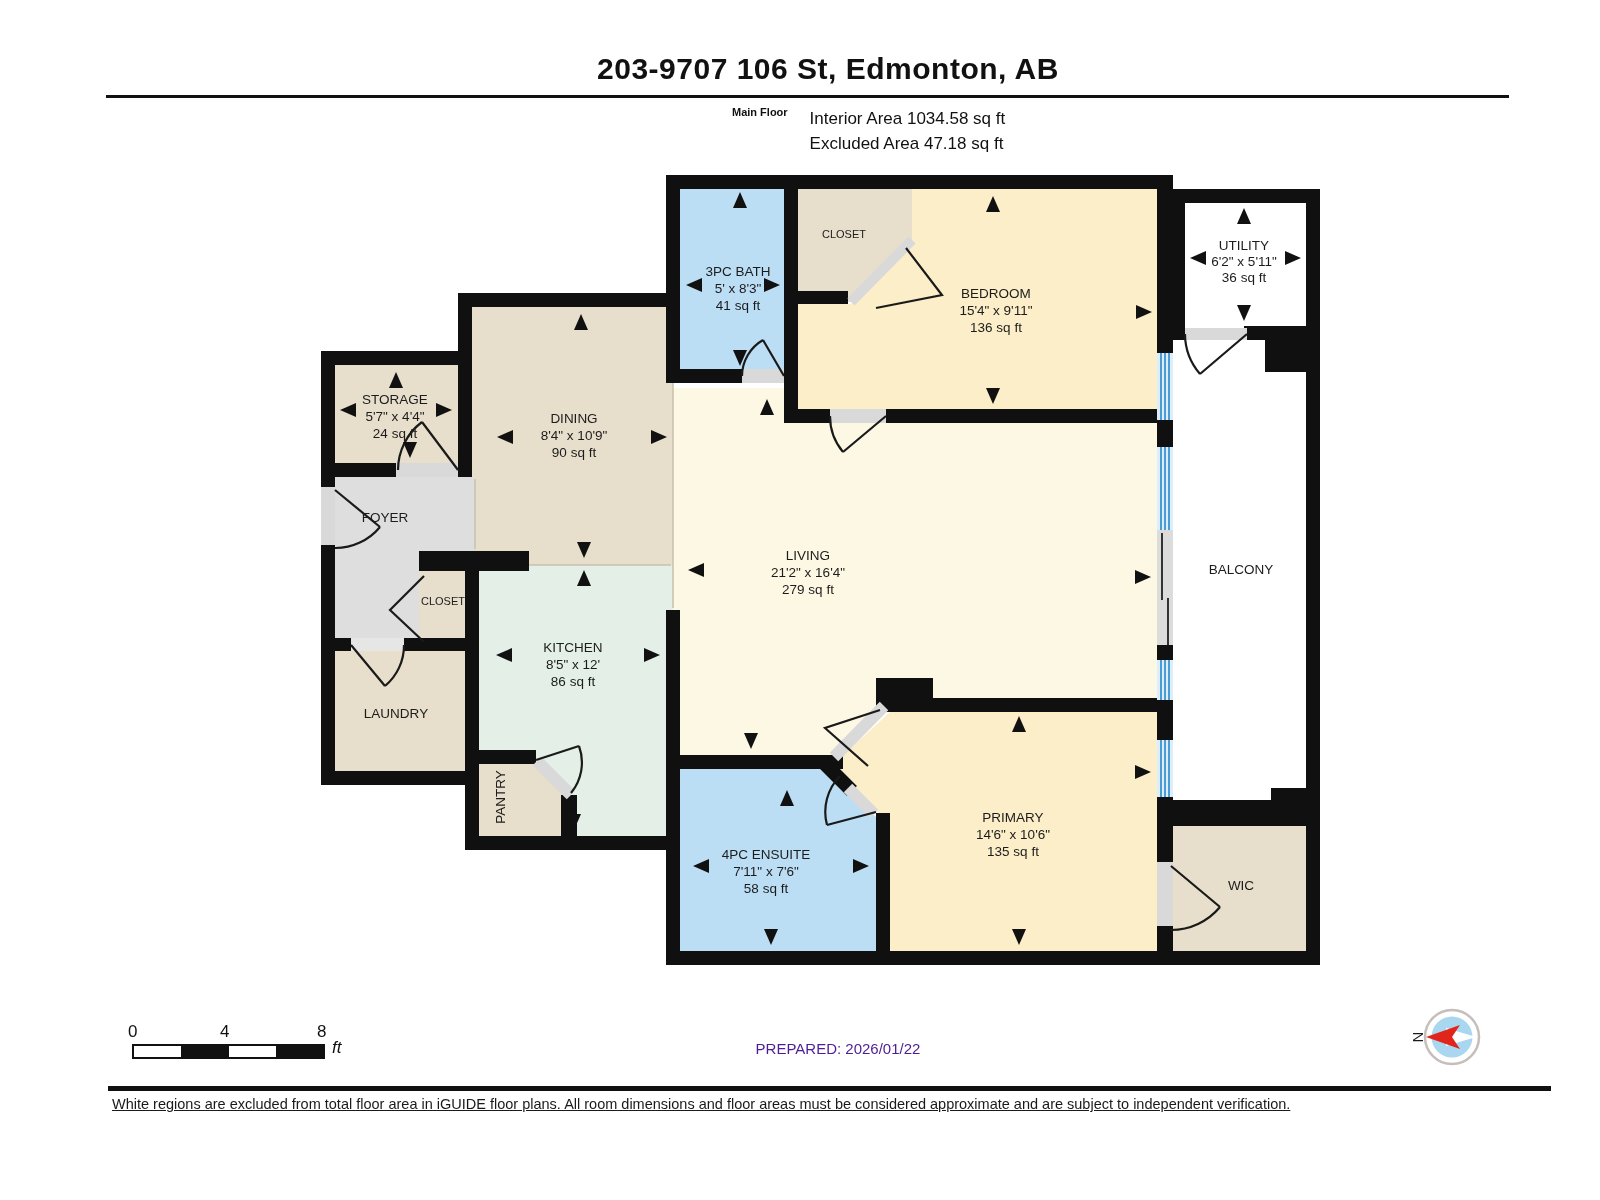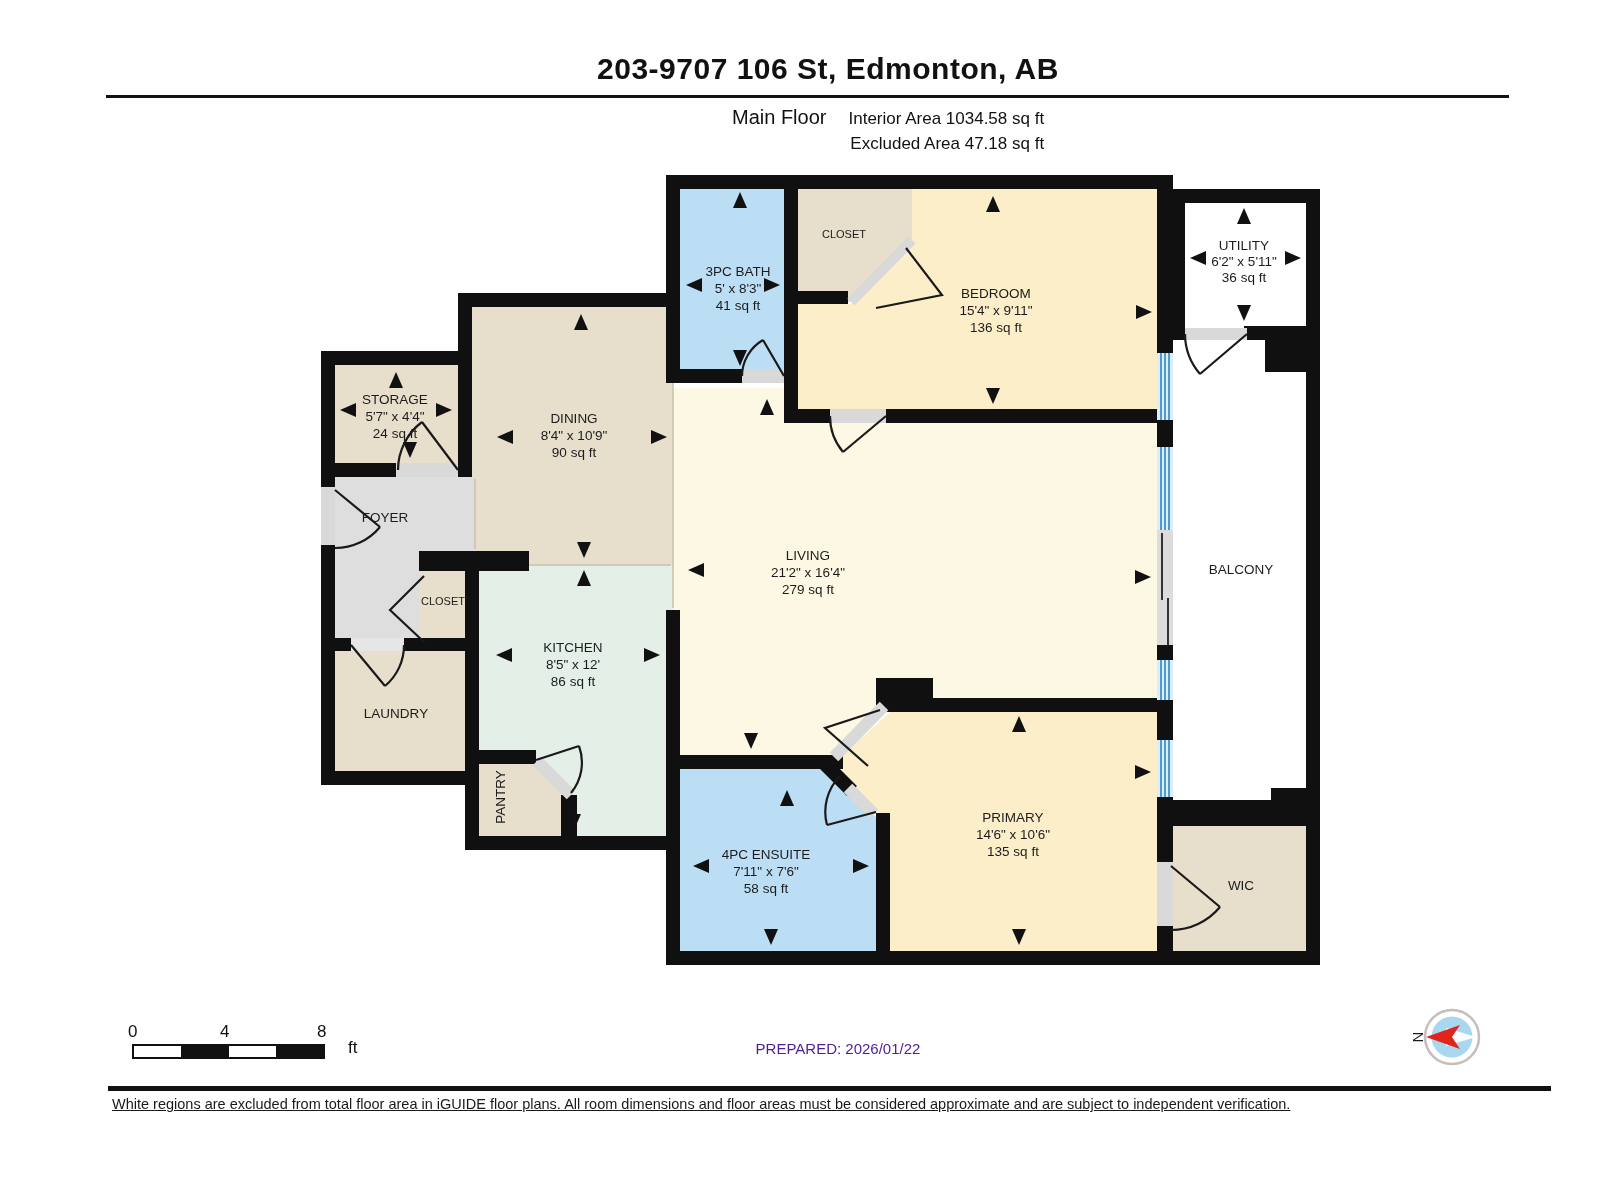--- a/index.html
+++ b/index.html
@@ -1,33 +1,33 @@
 <!DOCTYPE html>
 <html><head>
 <meta charset="utf-8">
 <style>
   html,body{margin:0;padding:0;background:#fff;font-family:"Liberation Sans",sans-serif;}
   #page{position:relative;width:1600px;height:1200px;background:#fff;overflow:hidden;margin-left:28px;}
   .title{position:absolute;top:52px;left:0;right:0;text-align:center;font-size:30px;font-weight:bold;color:#111;letter-spacing:.5px;}
   .title-rule{position:absolute;top:95px;left:78px;width:1403px;height:3px;background:#111;}
   .subtitle{position:absolute;top:106px;left:704px;display:flex;align-items:flex-start;color:#111;}
-  .subtitle .floor{font-weight:normal;font-size:20px;}
-  .subtitle .areas{margin-left:22px;font-size:17px;line-height:25px;text-align:right;}
+  .subtitle .floor{font-weight:bold;font-size:11px;}
+  .subtitle .areas{margin-left:22px;font-size:17px;line-height:25px;}
   svg{position:absolute;top:0;left:0;}
   svg text{font-family:"Liberation Sans",sans-serif;fill:#1c1c1c;}
   .room-label{font-size:13.5px;}
   .room-label-sm{font-size:11px;}
   .scalebar{position:absolute;left:104px;top:1022px;width:230px;height:50px;font-size:17px;color:#111;}
   .scalebar .t0{position:absolute;left:-4px;top:0;}
   .scalebar .t4{position:absolute;left:88px;top:0;}
   .scalebar .t8{position:absolute;left:185px;top:0;}
   .scalebar .bar{position:absolute;left:0;top:22px;width:189px;height:11px;border:2px solid #111;display:flex;}
   .scalebar .bar div{width:25%;height:100%;}
   .seg-w{background:#fff;} .seg-b{background:#111;}
-  .scalebar .unit{position:absolute;left:216px;top:16px;}
+  .scalebar .unit{position:absolute;left:200px;top:16px;font-style:italic;}
   .prepared{position:absolute;top:1040px;left:0;right:0;text-align:center;font-size:15px;color:#4c1d95;padding-left:20px;}
   .footer-rule{position:absolute;top:1086px;left:80px;width:1443px;height:5px;background:#111;}
   .disclaimer{position:absolute;top:1096px;left:84px;font-size:14.5px;color:#1a1a1a;text-decoration:underline;}
 </style>
 </head>
 <body>
 
 <div id="page">
 
   <div class="title">203-9707 106 St, Edmonton, AB</div>

